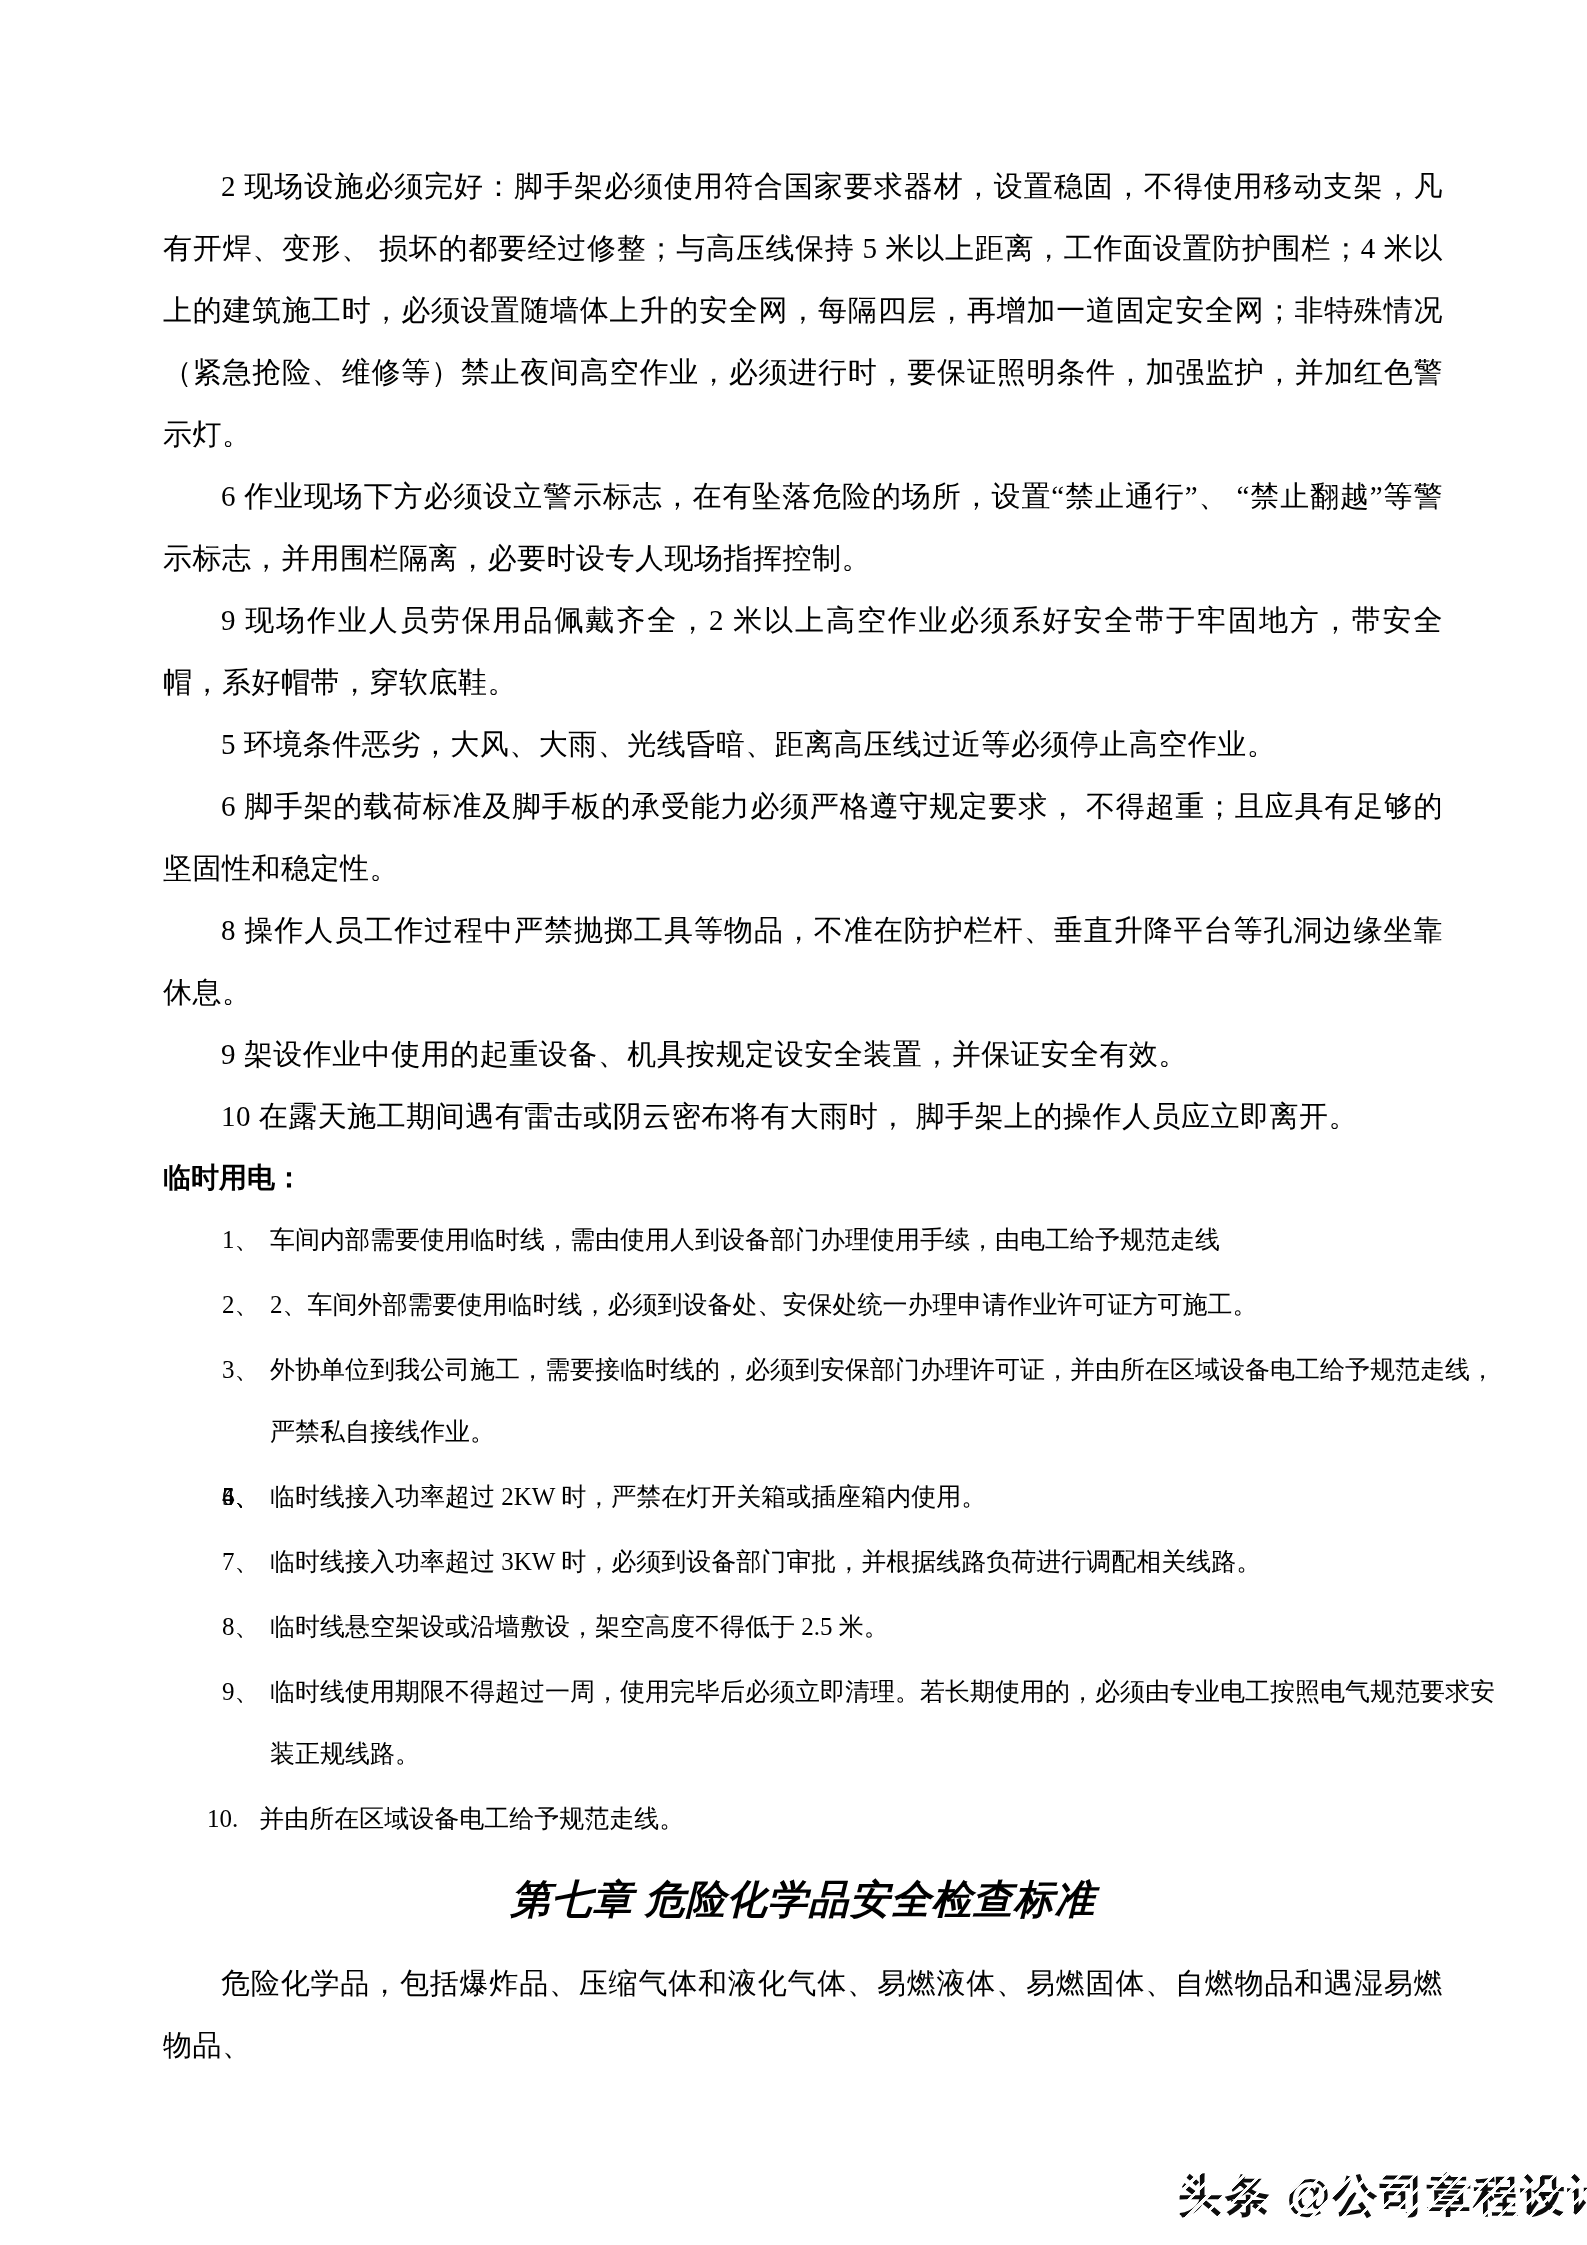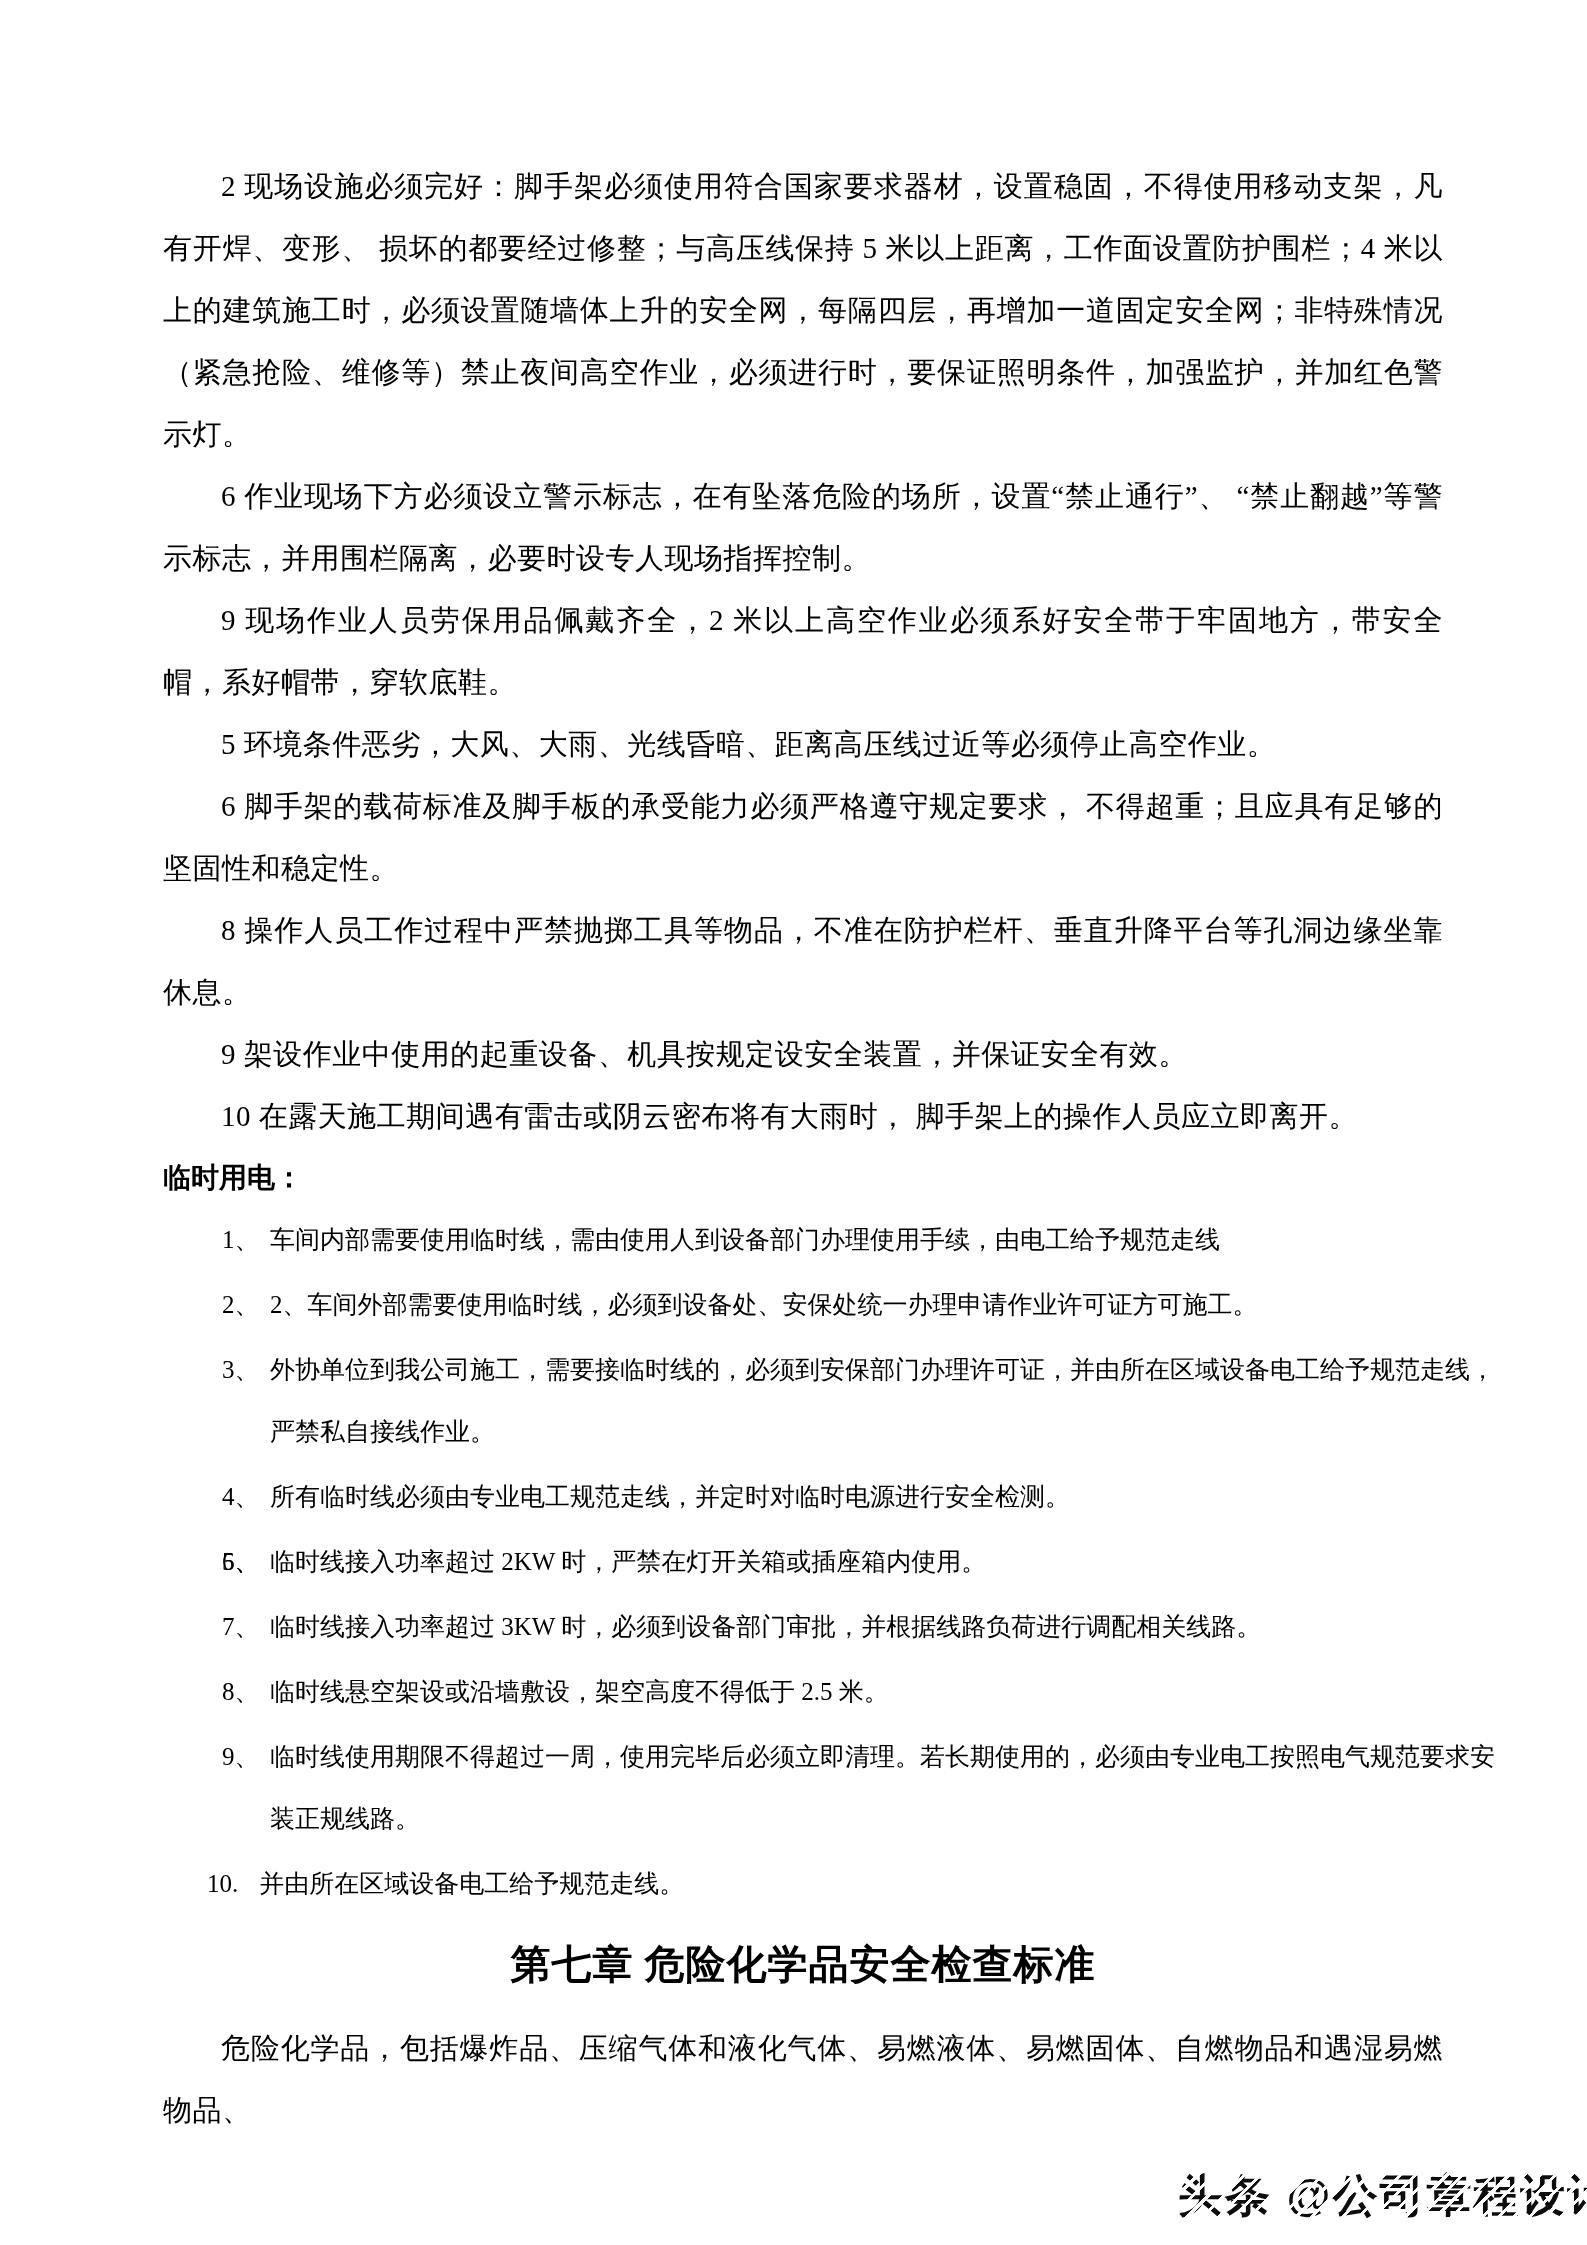--- a/index.html
+++ b/index.html
@@ -58,20 +58,21 @@
     margin-right: 21px;
   }
   .chapter-title {
     width: 1280px;
     margin: 10px 0 0 0;
     font-size: 40px;
     line-height: 80px;
     font-weight: bold;
     text-align: center;
     letter-spacing: 1px;
+    font-style: italic;
   }
   .closing {
     margin-top: 12px;
   }
   .watermark {
     position: absolute;
     left: 1178px;
     top: 2166px;
     font-size: 45px;
     font-weight: bold;
@@ -105,21 +106,21 @@
       <div class="item">
         <span class="marker">1、</span><span>车间内部需要使用临时线，需由使用人到设备部门办理使用手续，由电工给予规范走线</span>
       </div>
       <div class="item">
         <span class="marker">2、</span><span>2、车间外部需要使用临时线，必须到设备处、安保处统一办理申请作业许可证方可施工。</span>
       </div>
       <div class="item">
         <span class="marker">3、</span><span>外协单位到我公司施工，需要接临时线的，必须到安保部门办理许可证，并由所在区域设备电工给予规范走线，严禁私自接线作业。</span>
       </div>
       <div class="item">
-        <span class="marker">4、</span><span>所有临时线必须由专业电工规范走线，并定时对临时电源进行安全检测。</span>
+        <span class="marker">4、</span>
       </div>
       <div class="item">
         <span class="marker">5、</span>
       </div>
       <div class="item">
         <span class="marker">6、</span><span>临时线接入功率超过 2KW 时，严禁在灯开关箱或插座箱内使用。</span>
       </div>
       <div class="item">
         <span class="marker">7、</span><span>临时线接入功率超过 3KW 时，必须到设备部门审批，并根据线路负荷进行调配相关线路。</span>
       </div>

